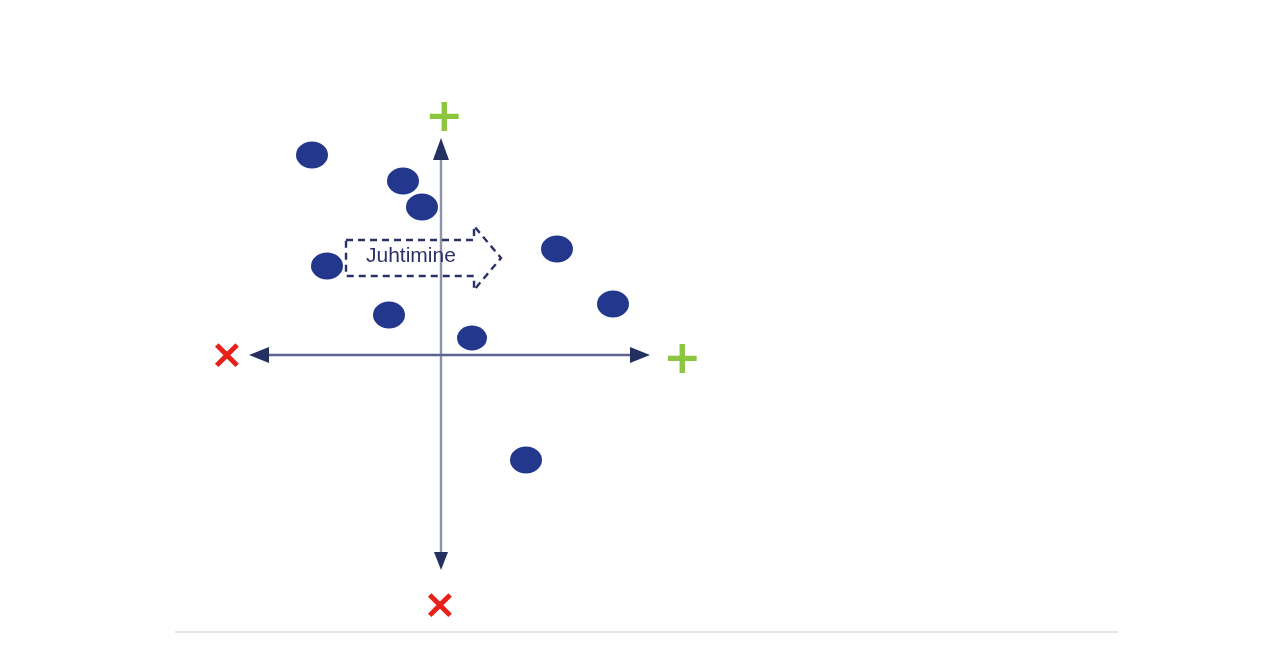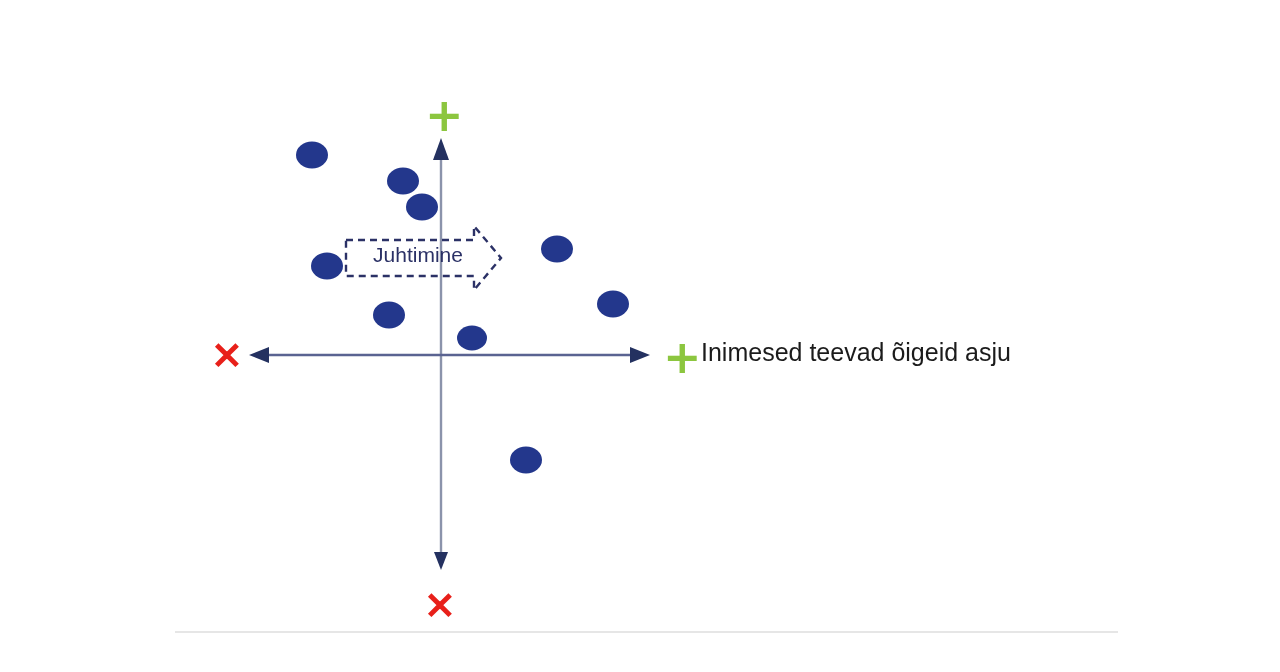--- a/index.html
+++ b/index.html
@@ -69,21 +69,20 @@
     top: 0;
     width: 1280px;
     height: 672px;
   }
 
   
   #arrow-label-text {
     left: 366px;
     top: 243px;
     width: 104px;
-    text-align: center;
     font-size: 21px;
     color: #2b3166;
     white-space: nowrap;
     pointer-events: none;
   }
 </style>
 </head>
 <body>
 
 <div id="stage">
@@ -123,15 +122,14 @@
   <div class="abs" id="arrow-label-text">Juhtimine</div>
 
   <div class="abs plus-mark" id="plus-top">+</div>
 
   <div class="abs plus-mark" id="plus-right">+</div>
 
   <div class="abs x-mark" id="x-left">✕</div>
 
   <div class="abs x-mark" id="x-bottom">✕</div>
 
-  <div class="abs" id="x-axis-label">Inimesed teevad õigeid asju</div>
 
 </div>
 
 </body></html>

